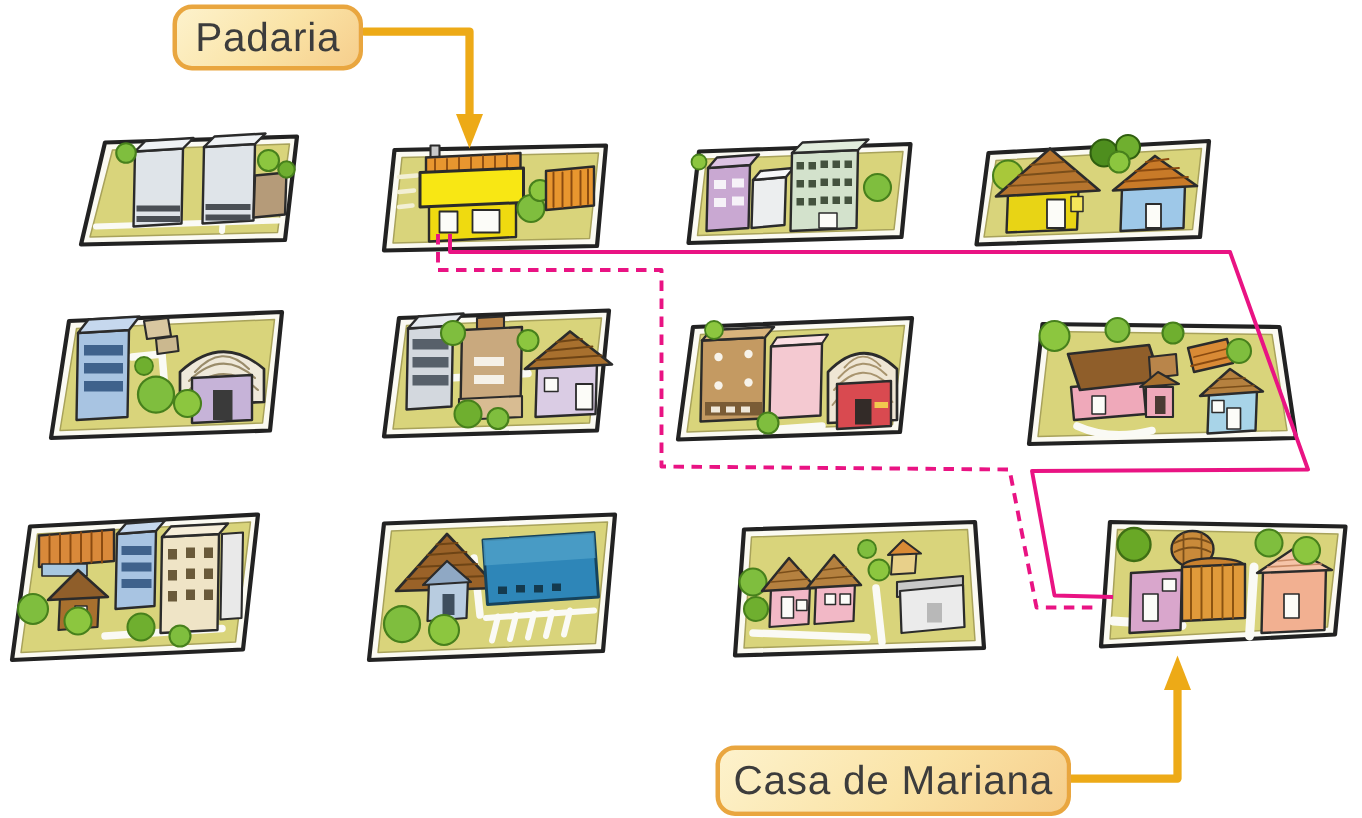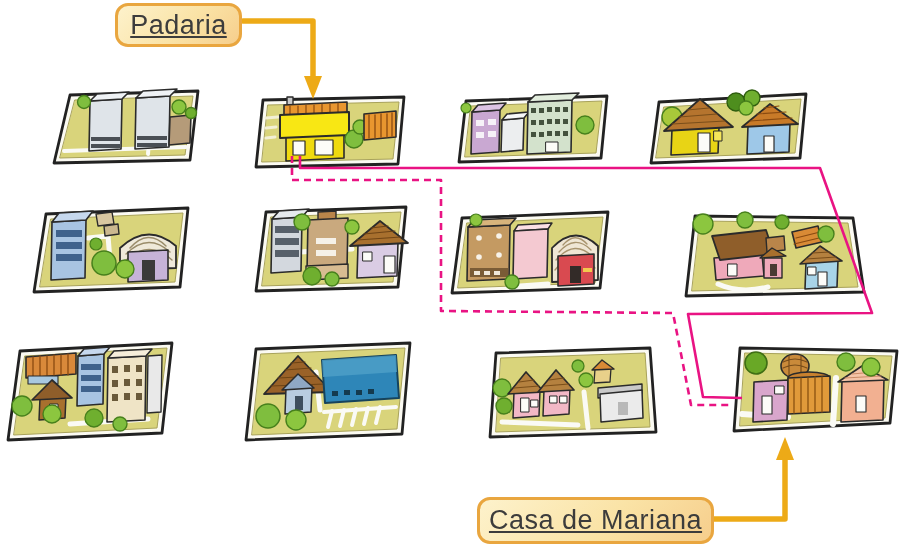--- a/index.html
+++ b/index.html
@@ -8,21 +8,21 @@
     font-family:"Liberation Sans", sans-serif;
   }
   .stage svg{position:absolute;left:0;top:0;}
   .callout{
     position:absolute;box-sizing:border-box;
     border:3px solid var(--callout-border,#E9A63F);
     border-radius:13px;
     background:linear-gradient(135deg,var(--callout-fill-top,#FDF2CC) 0%,var(--callout-fill-mid,#FAE3A6) 55%,var(--callout-fill-bottom,#F6CE8C) 100%);
     color:var(--text,#3C3C3C);
     display:flex;align-items:center;justify-content:center;
-    letter-spacing:.5px;white-space:nowrap;text-decoration:underline;
+    letter-spacing:.5px;white-space:nowrap;
   }
   #label-padaria{left:115px;top:3px;width:127px;height:44px;font-size:27px;}
   #label-mariana{left:477px;top:497px;width:237px;height:47px;font-size:27px;}
 </style>
 </head>
 <body>
 
 <div class="stage">
 <svg width="908" height="545" viewBox="0 0 908 545">
 

